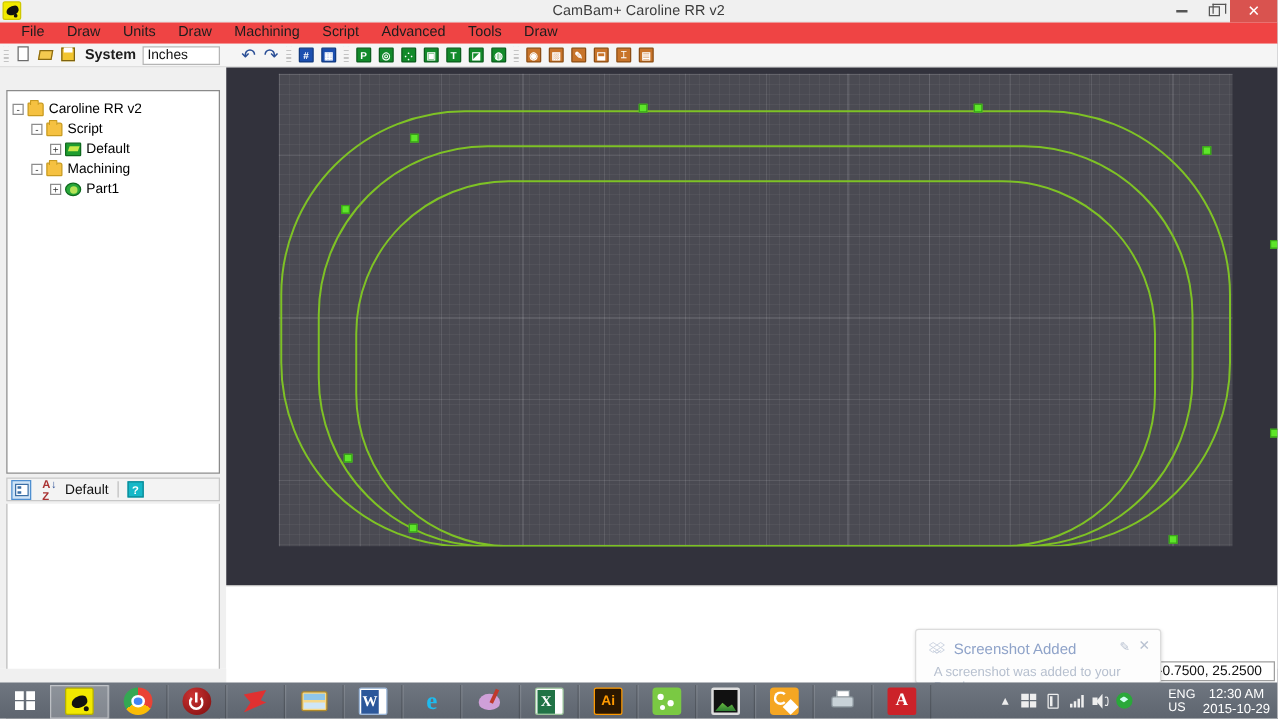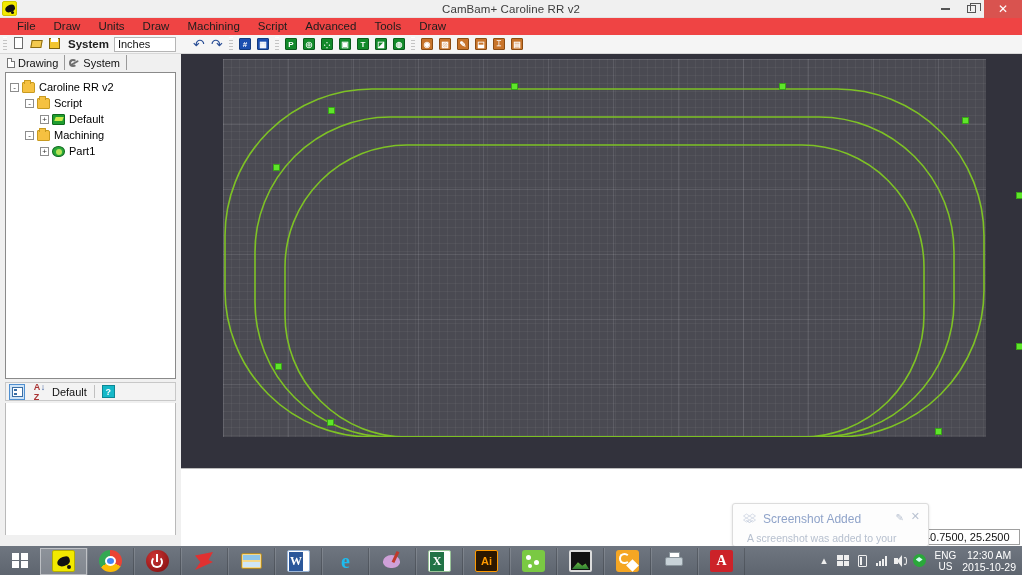--- a/index.html
+++ b/index.html
@@ -234,21 +234,21 @@
     display:flex; align-items:center; justify-content:center;
     border-left:1px solid rgba(255,255,255,.13);
     border-right:1px solid rgba(0,0,0,.18);
   }
   .tk.active{ background:rgba(255,255,255,.22); border:1px solid rgba(255,255,255,.45); }
   .tk .g{ width:23px; height:22px; position:relative; border-radius:2px; }
 
   .tray{ position:absolute; right:0; top:0; height:29px; display:flex; align-items:center; }
   .tray .ti{ width:19px; height:29px; display:flex; align-items:center; justify-content:center;
     color:#eee; font-size:11px; }
-  .traytext{ color:#fff; font-size:10px; line-height:11px; text-align:center; padding:0 6px;}
+  .traytext{ color:#fff; font-size:10px; line-height:11px; text-align:left; padding:0 6px;margin-left:20px;}
   .clock{ color:#fff; font-size:10.5px; line-height:12px; text-align:center; padding-right:6px;}
 </style>
 </head>
 <body>
 
 <div id="app">
 
   <div class="titlebar">
     <div class="tb-appicon">
       <span class="blob"></span>
@@ -395,30 +395,20 @@
     <div class="tbtn">
       <span class="ic">
           <span class="sq osq"></span>
           <span class="icon-txt">▤</span>
         </span>
     </div>
   </div>
 
   <div class="leftpanel">
 
-    <div class="tabstrip">
-      <div class="ptab">
-        <span class="pg"></span>
-        <span>Drawing</span>
-      </div>
-      <div class="ptab">
-        <span class="wrench"></span>
-        <span>System</span>
-      </div>
-    </div>
 
     <div class="treebox">
       <div class="tree">
         <div class="tnode">
           <span class="expander">-</span>
           <span class="folder"></span>
           <span class="tlabel">Caroline RR v2</span>
         </div>
         <div class="tnode indent1">
           <span class="expander">-</span>

